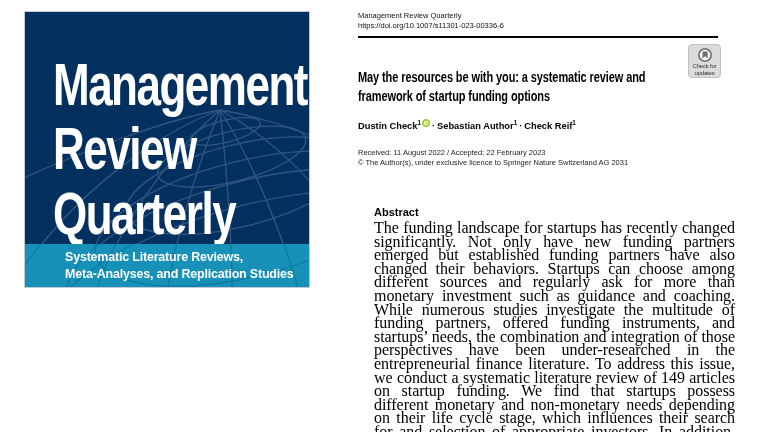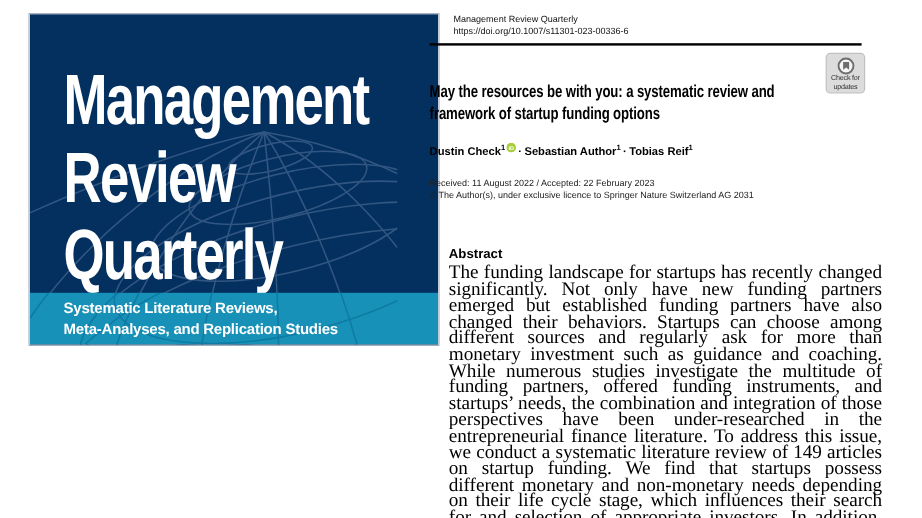--- a/index.html
+++ b/index.html
@@ -5,46 +5,46 @@
   html,body{margin:0;padding:0;}
   body{
     width:768px;height:432px;position:relative;overflow:hidden;
     background:#ffffff;
     font-family:"Liberation Sans",sans-serif;
     -webkit-font-smoothing:antialiased;
   }
 
   
   .cover{
-    position:absolute;left:24px;top:11px;width:342px;height:277px;
+    position:absolute;left:24px;top:11px;width:286px;height:277px;
     background:#04305f;border:1px solid #c3cad3;box-sizing:border-box;
     overflow:hidden;
   }
   .globe-svg{position:absolute;left:0;top:0;pointer-events:none;}
   .cover-title{
     position:absolute;left:28px;top:40px;margin:0;z-index:2;
     color:#ffffff;font-size:44px;font-weight:700;line-height:48px;
     letter-spacing:-1.5px;
     transform:scaleY(1.35);transform-origin:0 0;
     white-space:nowrap;
   }
   .band{
     position:absolute;left:0;bottom:0;width:100%;height:43px;
     background:#1791b8;overflow:hidden;z-index:3;
   }
   .band .globe-svg{top:-234px;}
   .tagline{
-    position:relative;z-index:2;padding:5px 0 0 28px;
+    position:relative;z-index:2;padding:5px 0 0 40px;
     color:#ffffff;font-weight:700;font-size:12.5px;line-height:17px;
     letter-spacing:-0.2px;white-space:nowrap;
   }
 
   
   .page{position:absolute;left:358px;top:0;width:365px;height:432px;}
-  .pheader{position:absolute;top:11px;left:0;font-size:7.5px;line-height:10px;color:#111;margin-left:20px;}
+  .pheader{position:absolute;top:11px;left:0;font-size:7.5px;line-height:10px;color:#111;}
   .pheader a{color:#111;text-decoration:none;}
   .rule{position:absolute;top:36px;left:0;width:360px;height:2px;background:#000;}
 
   .crossmark{
     position:absolute;left:330px;top:44px;width:33px;height:34px;
     background:#dcdcdc;border:1px solid #c0c0c0;border-radius:4px;
     box-sizing:border-box;text-align:center;cursor:pointer;
   }
   .crossmark svg{display:block;margin:2px auto 0;}
   .cm-text{font-size:6px;line-height:6.5px;color:#333;letter-spacing:-0.2px;}
@@ -147,21 +147,21 @@
     <div class="cm-text">Check for</div>
     <div class="cm-text">updates</div>
   </div>
 
   <h2 class="article-title">May the resources be with you: a systematic review and framework of startup funding options</h2>
 
   <div class="authors">
     <span>Dustin Check</span><sup>1</sup><span class="orcid"><svg width="8" height="8" viewBox="0 0 8 8">
           <circle cx="4" cy="4" r="4" fill="#a6ce39"></circle>
           <text x="4" y="5.8" font-size="4.6" font-family="Liberation Sans, sans-serif" fill="#ffffff" text-anchor="middle" font-weight="bold">iD</text>
-        </svg></span><span class="sep">·</span><span>Sebastian Author</span><sup>1</sup><span class="sep">·</span><span>Tobias Reif</span><sup>1</sup>
+        </svg></span><span class="sep">·</span><span>Sebastian Author</span><sup>1</sup><span class="sep">·</span><span>Check Reif</span><sup>1</sup>
   </div>
 
   <div class="meta">
     <div>Received: 11 August 2022 / Accepted: 22 February 2023</div>
     <div>© The Author(s), under exclusive licence to Springer Nature Switzerland AG 2031</div>
   </div>
 
   <h3 class="abstract-h">Abstract</h3>
 
   <p class="abstract">The funding landscape for startups has recently changed significantly. Not only have new funding partners emerged but established funding partners have also changed their behaviors. Startups can choose among different sources and regularly ask for more than monetary investment such as guidance and coaching. While numerous studies investigate the multitude of funding partners, offered funding instruments, and startups’ needs, the combination and integration of those perspectives have been under-researched in the entrepreneurial finance literature. To address this issue, we conduct a systematic literature review of 149 articles on startup funding. We find that startups possess different monetary and non-monetary needs depending on their life cycle stage, which influences their search for and selection of appropriate investors. In addition, we find numerous established and newly emerged equity and debt providers and their respective offerings. Based on our review, we propose a framework for allocating suitable investors to a startup’s life cycle stage and specific needs. We therefore extend the current dominant startup funding logics to incorporate a complementary view rather than understanding investors as substitutes. Hence, we contribute theoretically to the entrepreneurial finance literature and provide practical guidance for startups and investors.</p>

